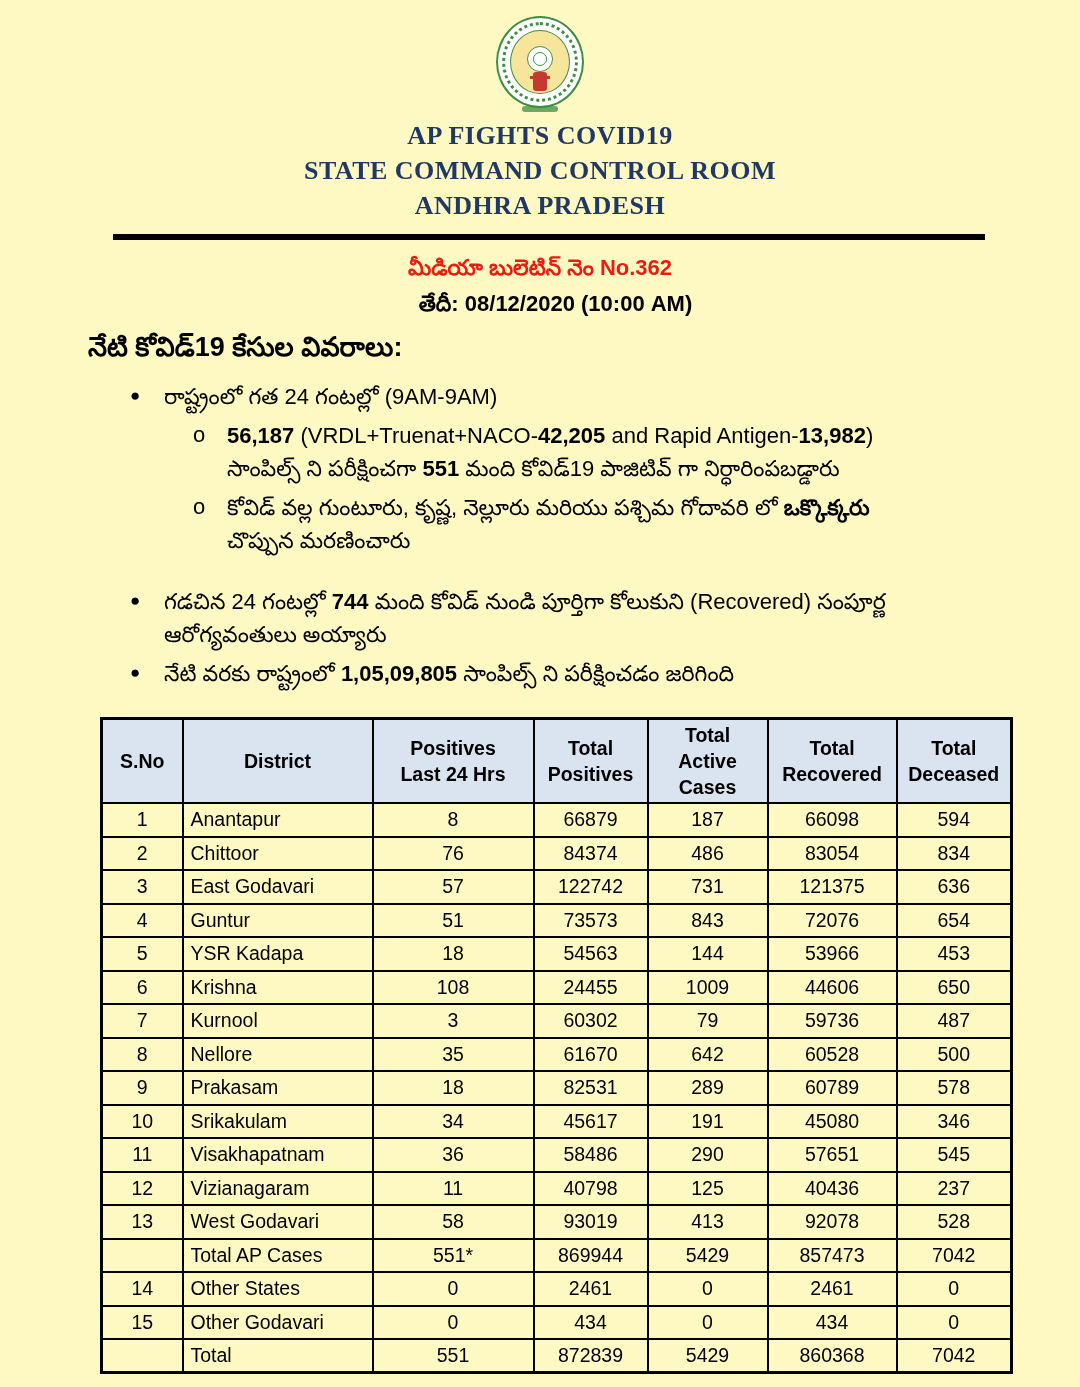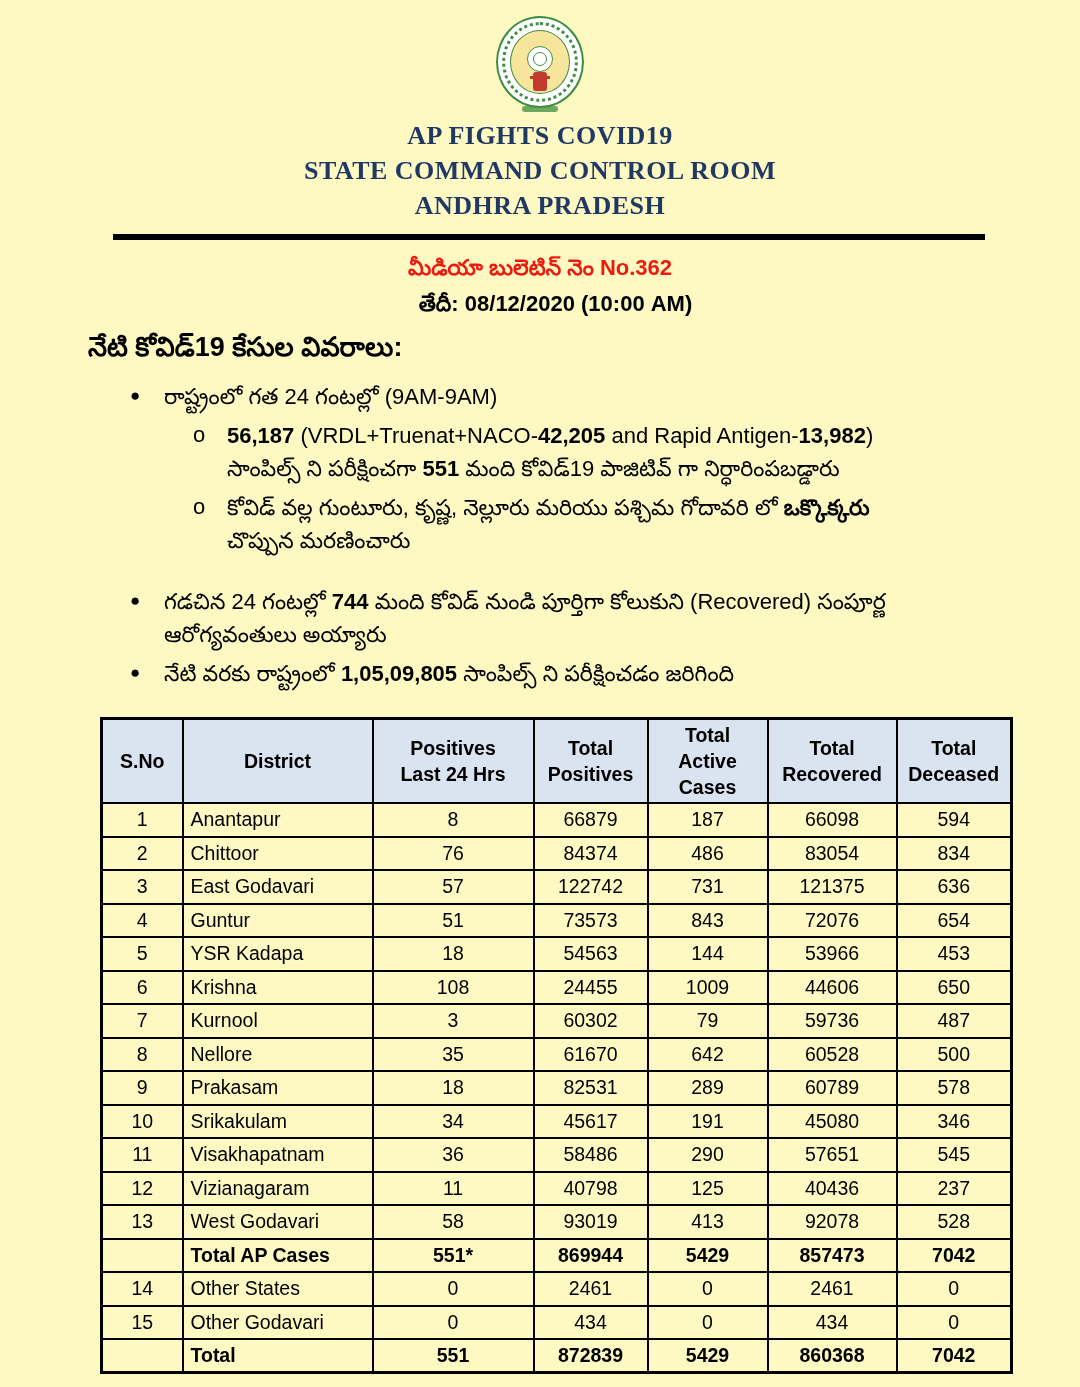--- a/index.html
+++ b/index.html
@@ -52,21 +52,21 @@
   .bullet-item .content b { font-weight:700; }
 
   
   table.covid { border-collapse:collapse; margin:27px 0 0 100px; width:910px;
     font-size:19.5px; border:3px solid #000; table-layout:fixed; }
   table.covid th, table.covid td { border:2px solid #000; }
   table.covid thead th { background:#dae3f0; font-weight:700; height:62px;
     text-align:center; line-height:26px; padding:2px 0; }
   table.covid tbody td { height:33.5px; text-align:center; padding:0 2px; }
   table.covid tbody td.district { text-align:left; padding-left:7px; }
-  table.covid tr.bold-row td { font-weight:700; }
+  table.covid tr.bold-row td { font-weight:400; }
 </style>
 </head>
 <body>
 
 <div class="page">
 
   <div class="logo">
     <div class="outer"></div>
     <div class="ring"></div>
     <div class="disc"></div>

